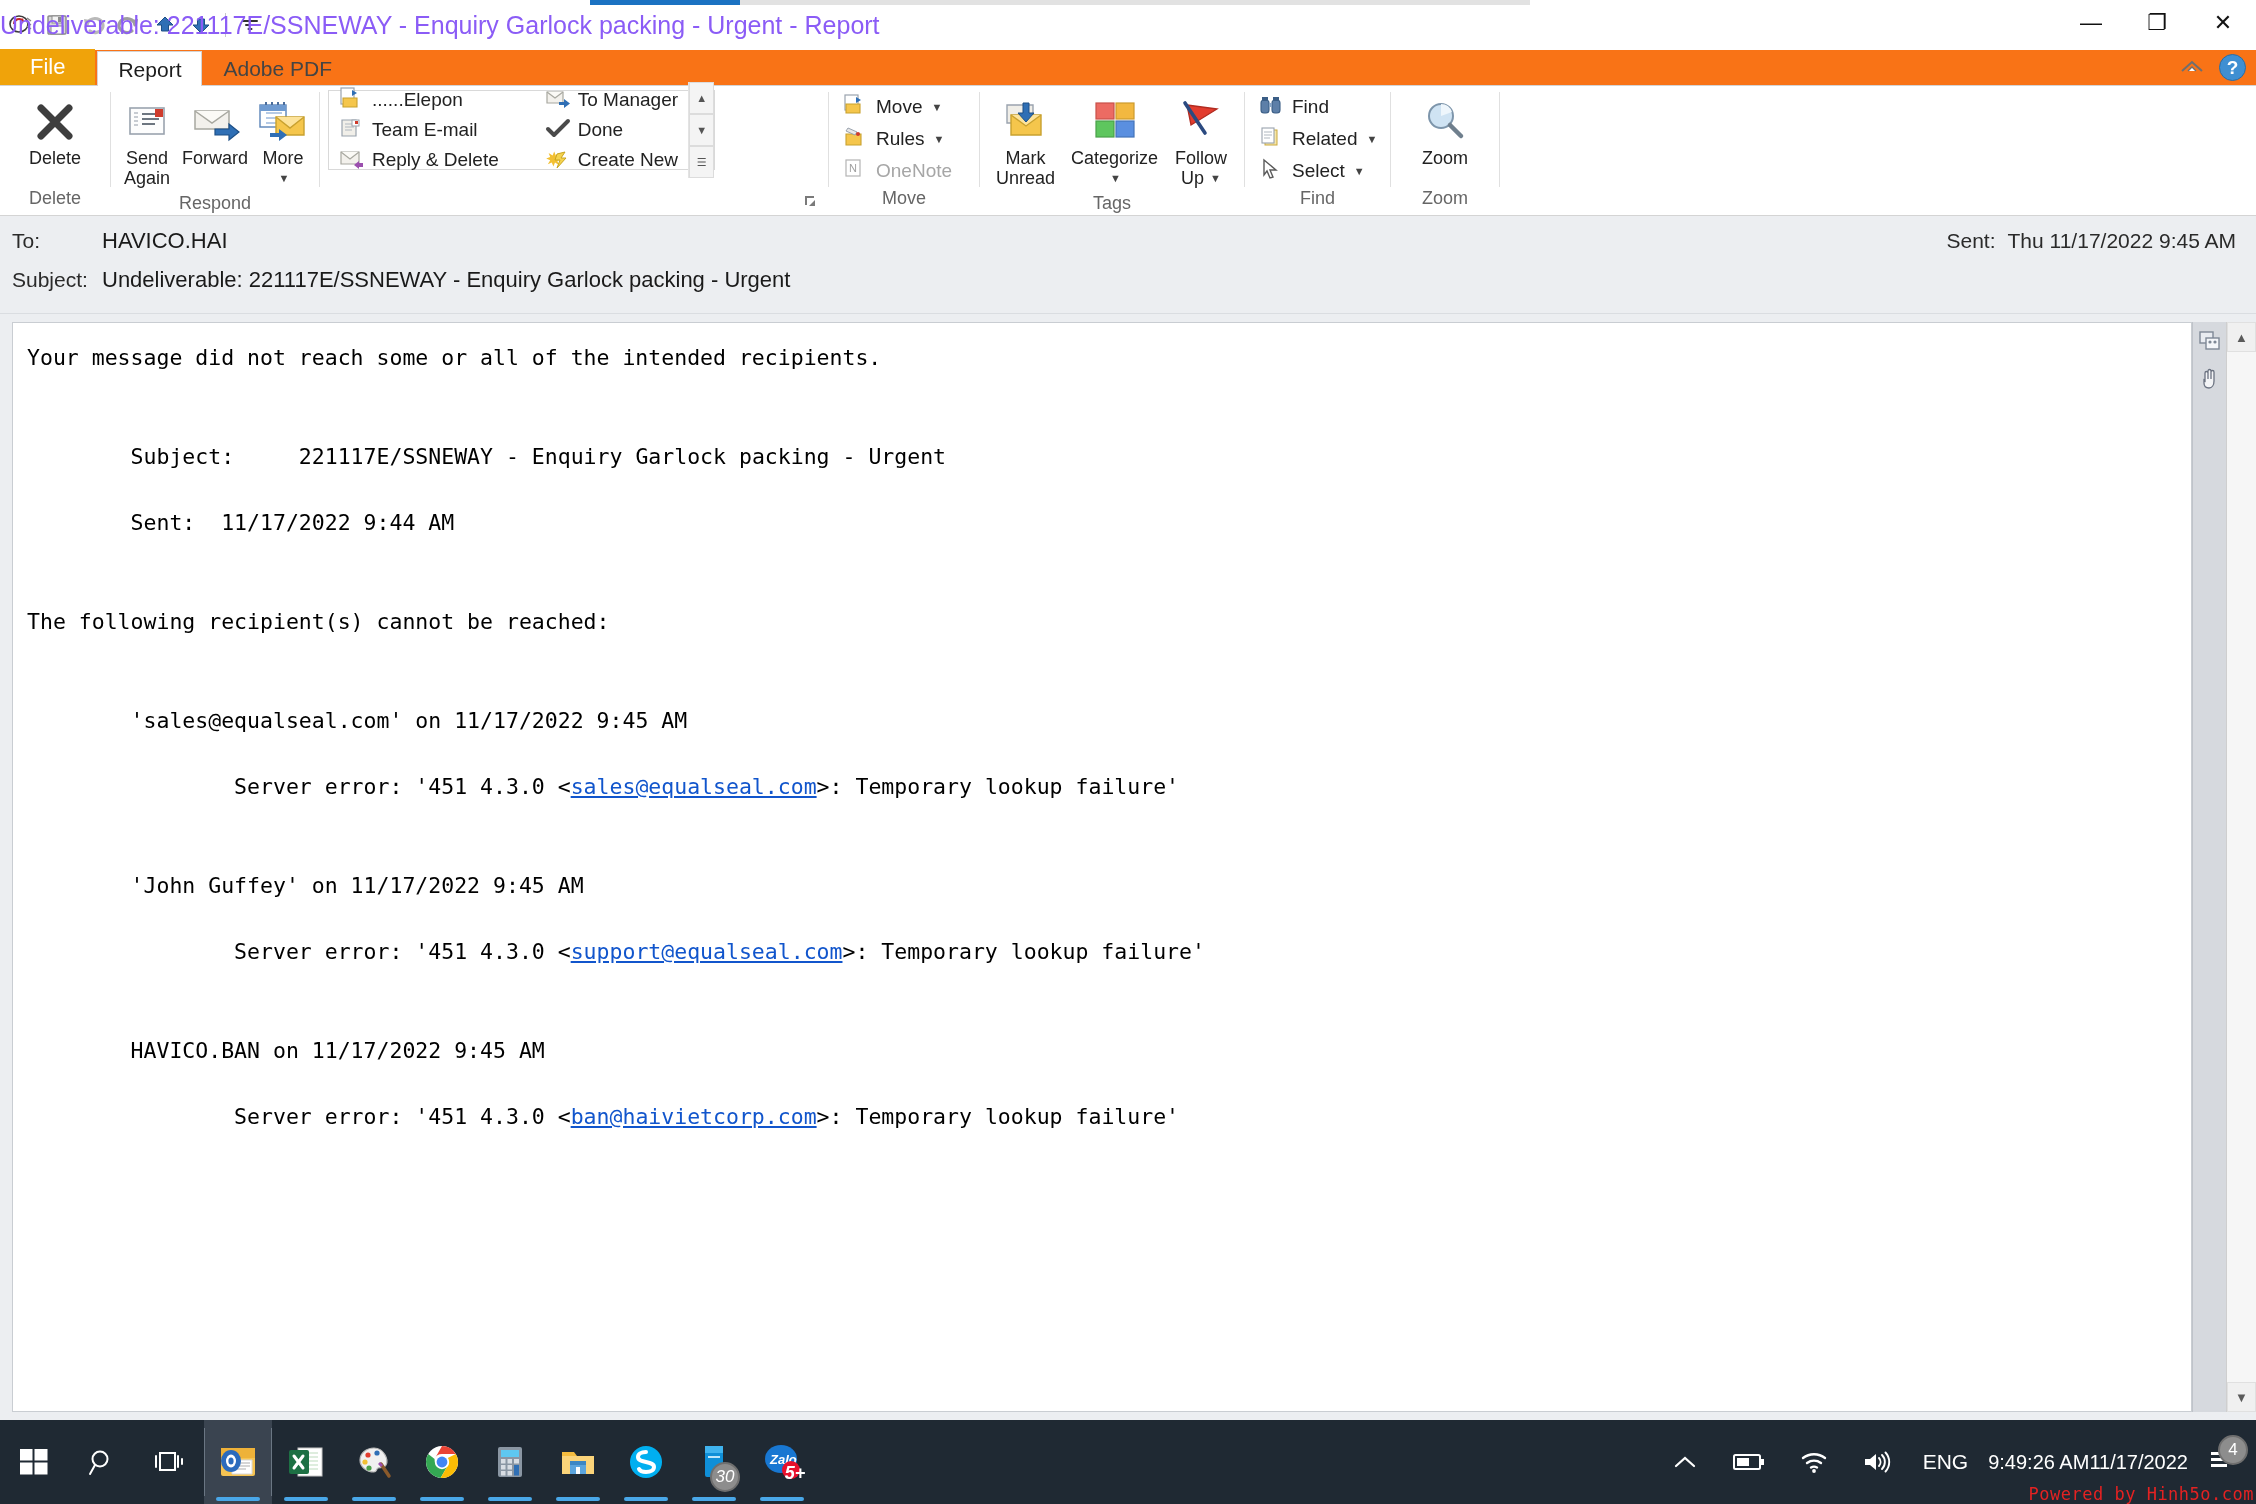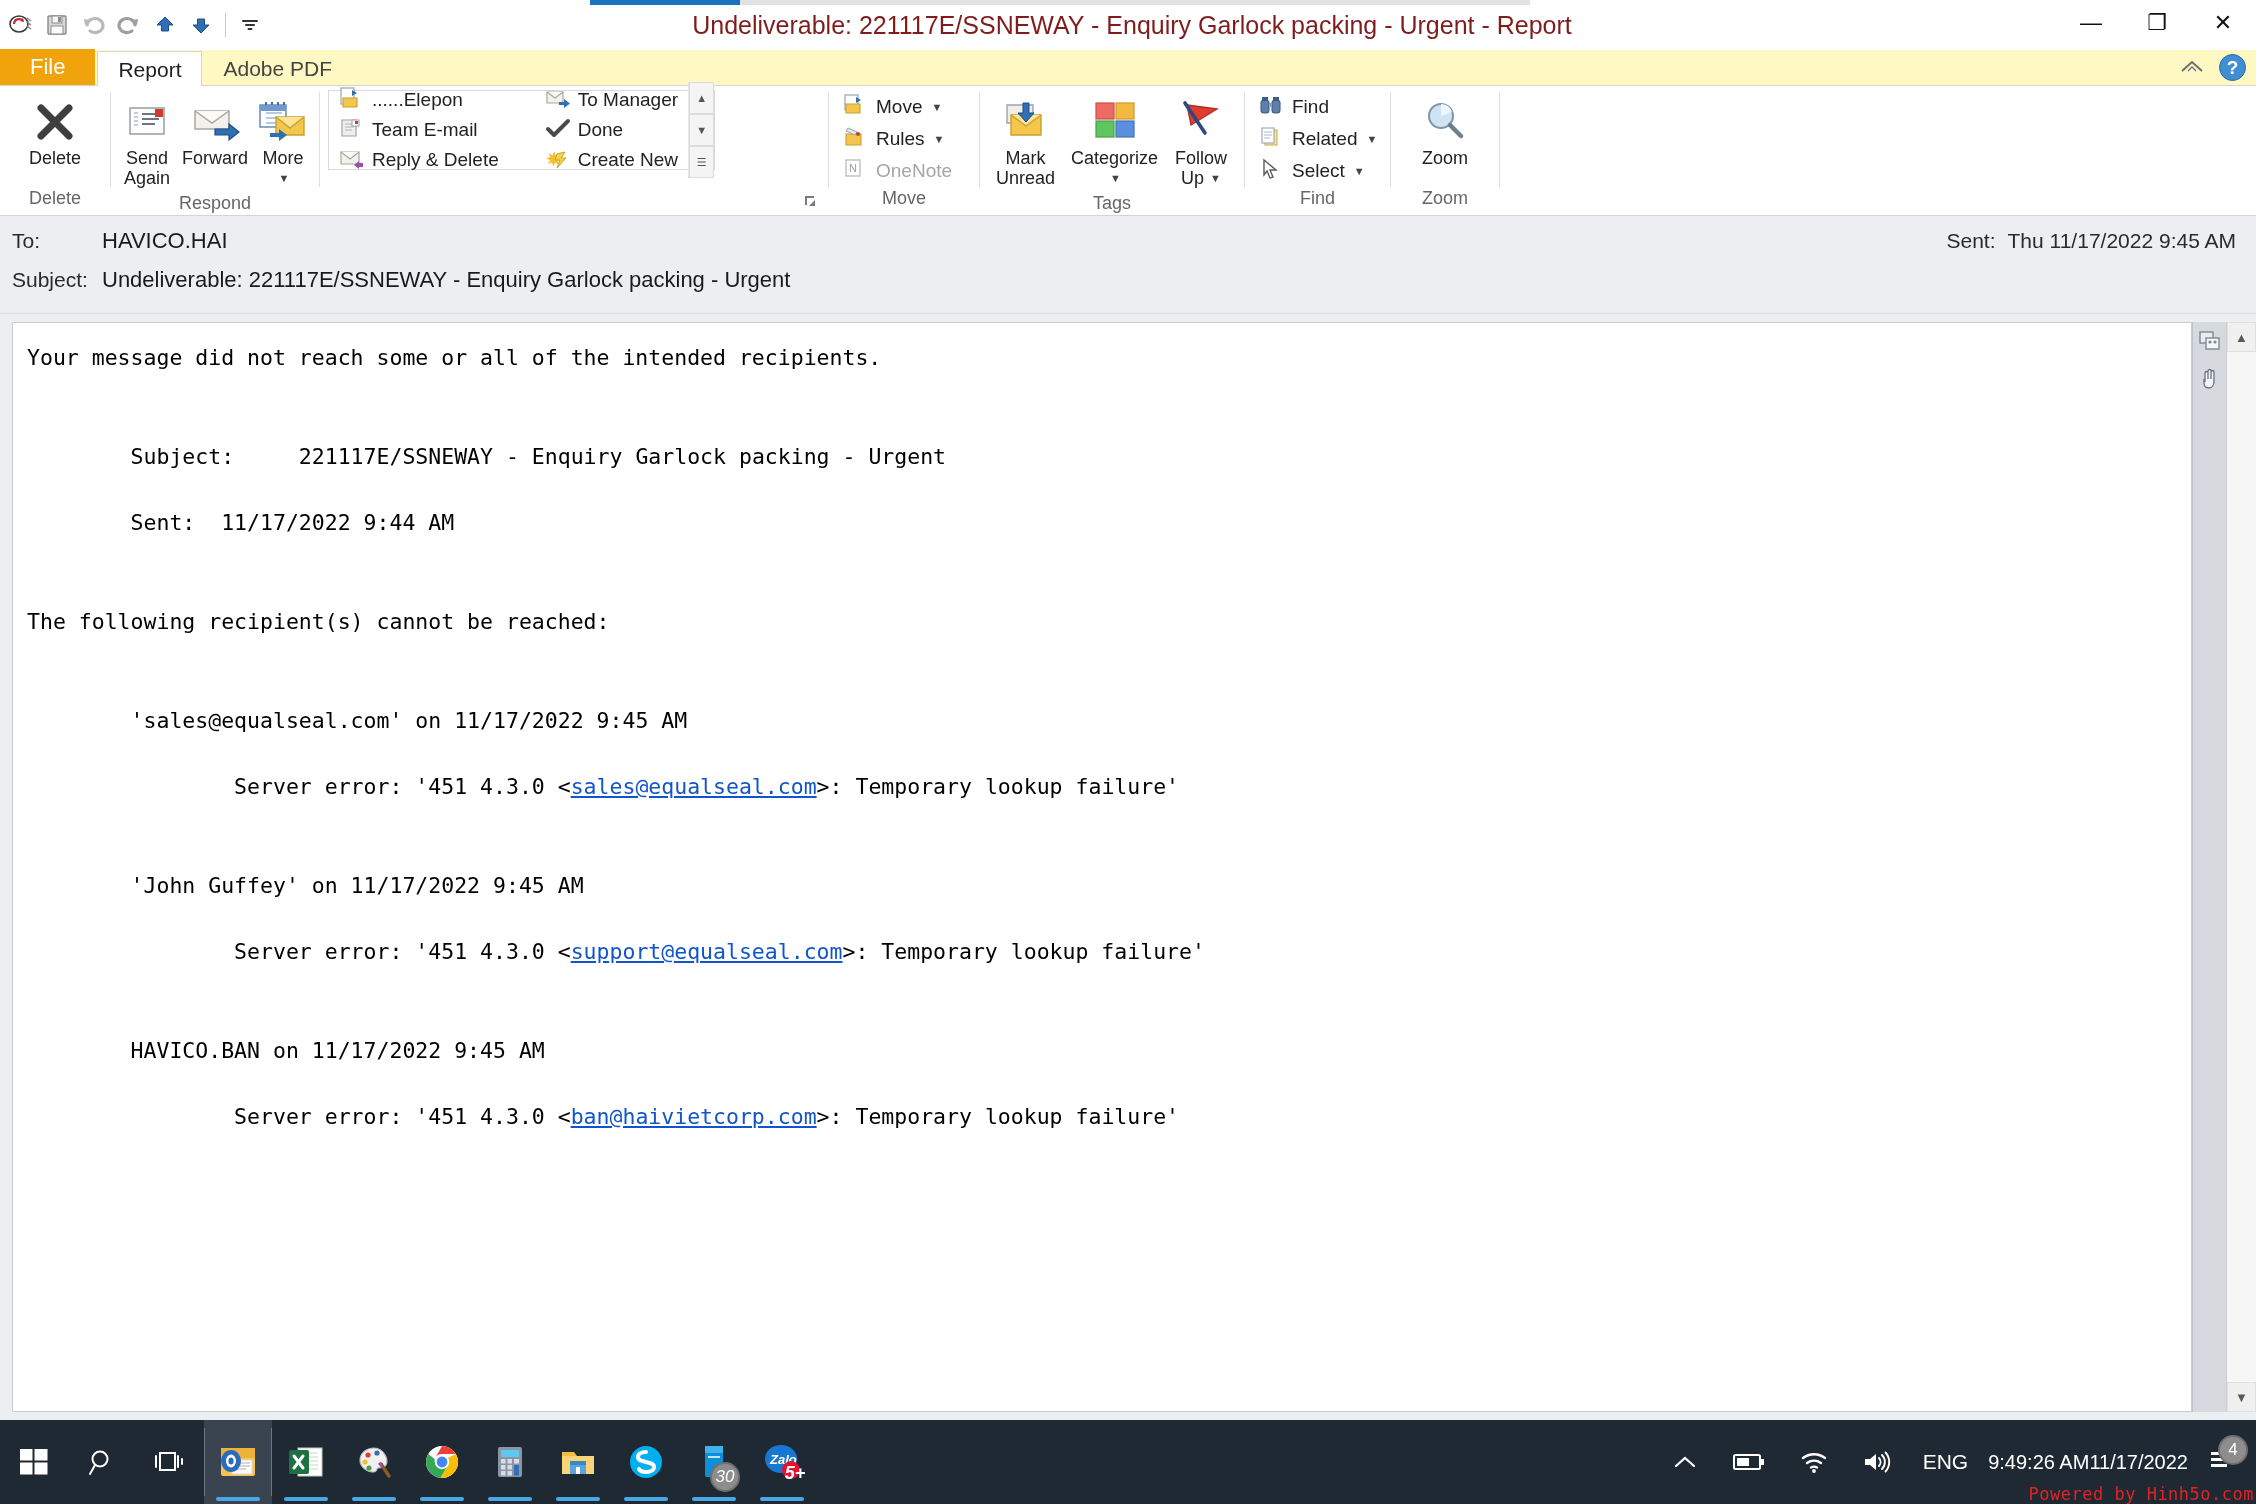--- a/index.html
+++ b/index.html
@@ -20,30 +20,30 @@
   .tab-indicator {
     position: absolute; left: 590px; top: 0; width: 150px; height: 5px; background: #1b72c2;
   }
   .tab-indicator-grey {
     position: absolute; left: 740px; top: 0; width: 790px; height: 5px; background: #e2e2e2;
   }
   .qat { display: flex; align-items: center; gap: 2px; padding-left: 4px; height: 100%; }
   .qat-btn { width: 34px; height: 34px; display: flex; align-items: center; justify-content: center; cursor: default; }
   .qat-sep { width: 1px; height: 24px; background: #c8c8c8; margin: 0 5px; }
   .title-text {
-    position: absolute; left: 8px; right: 0; text-align: center;
-    font-size: 25px; color: #7f1d1d; pointer-events: none;
+    position: absolute; left: 0; right: 0; 
+    font-size: 25px; color: #8b5cf6; pointer-events: none;
   }
   .wincontrols { position: absolute; right: 0; top: 0; height: 50px; display: flex; }
   .wc { width: 66px; height: 46px; display: flex; align-items: center; justify-content: center; font-size: 22px; color: #111; }
 
   
   .ribbon-tabs {
     height: 36px; flex: 0 0 36px; display: flex; align-items: flex-end;
-    background: #fef9c3; border-bottom: 1px solid #d4d4d4; position: relative;
+    background: #f97316; border-bottom: 1px solid #d4d4d4; position: relative;
   }
   .tab-file {
     background: #f0a30a; color: #ffffff; font-size: 22px;
     padding: 0 30px; height: 36px; line-height: 36px;
     margin-right: 2px;
   }
   .rtab {
     font-size: 21px; color: #444; padding: 0 20px; height: 34px; line-height: 34px;
     border: 1px solid transparent; border-bottom: none; background: transparent;
   }

